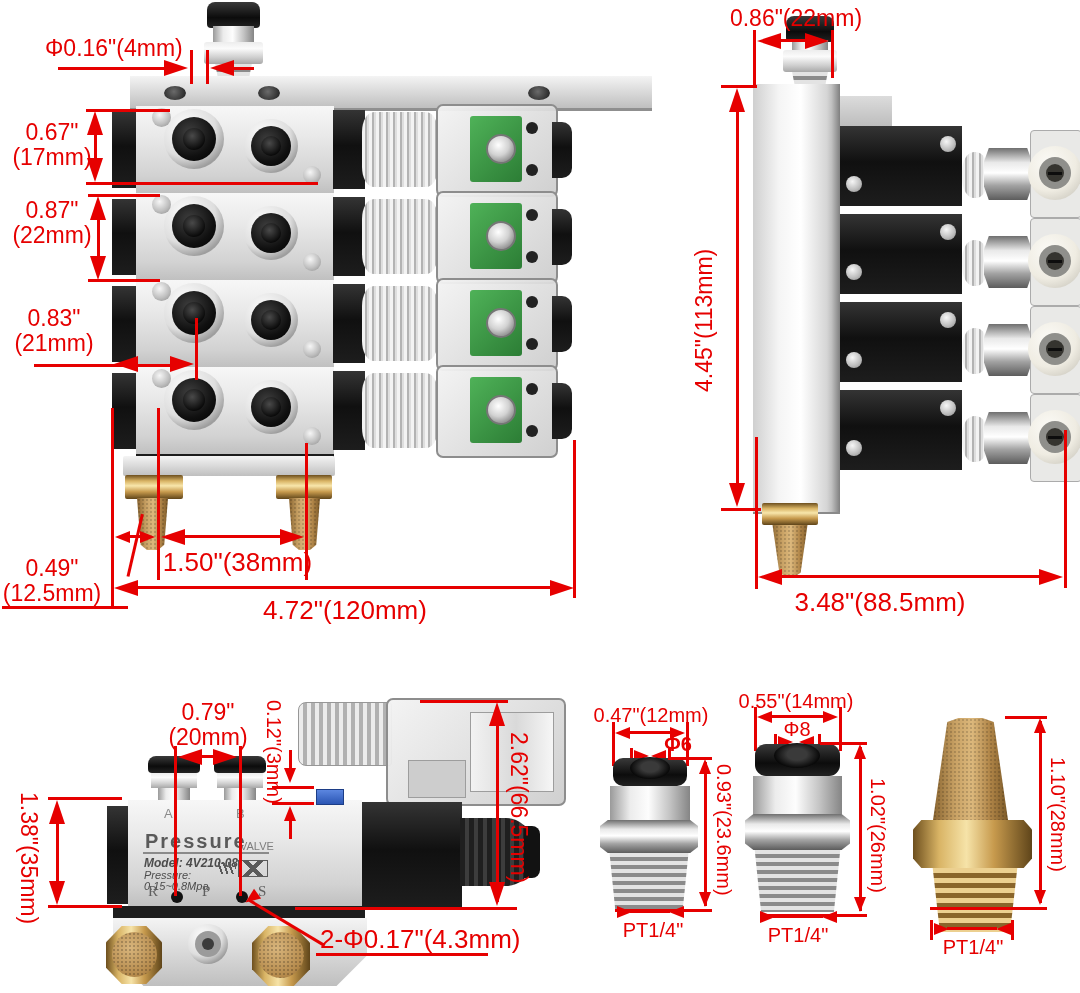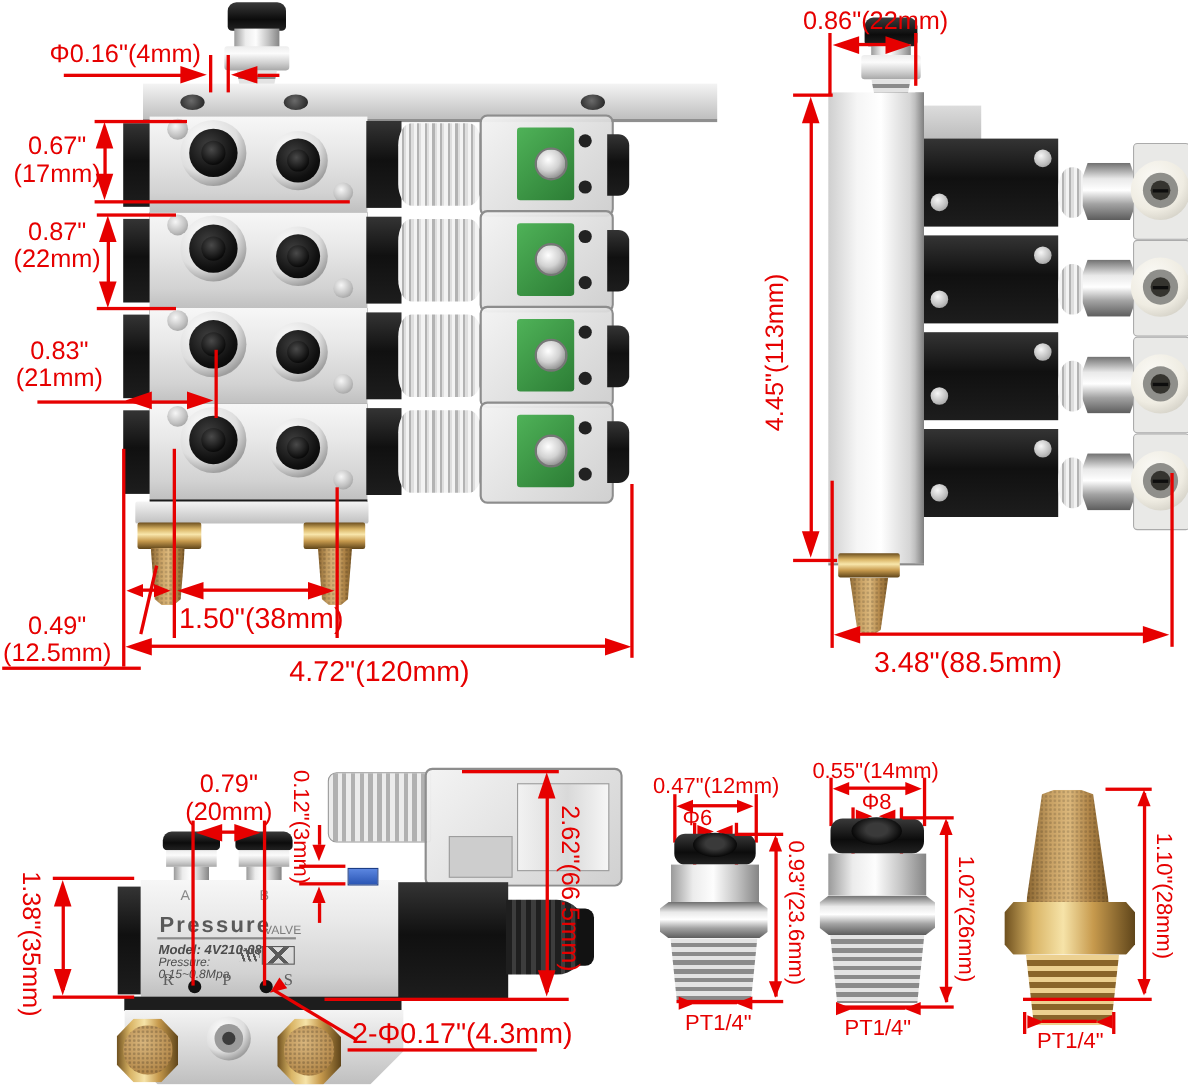--- a/index.html
+++ b/index.html
@@ -422,21 +422,21 @@
     </div>
   </div>
 
   <div>
     <div class="dim f20" style="left:593px;top:705px;width:116px;">0.47"(12mm)</div>
     <div class="vl" style="left:612px;top:722px;height:44px;"></div>
     <div class="vl" style="left:686px;top:722px;height:44px;"></div>
     <div class="ah sm l" style="left:615px;top:727px;"></div>
     <div class="hl" style="left:629px;top:731px;width:42px;"></div>
     <div class="ah sm r" style="left:670px;top:727px;"></div>
-    <div class="dim f20" style="left:612px;top:734px;width:44px;">Φ6</div>
+    <div class="dim f20" style="left:656px;top:734px;width:44px;font-weight:bold;">Φ6</div>
     <div class="vl" style="left:630px;top:748px;height:48px;"></div>
     <div class="vl" style="left:668px;top:748px;height:48px;"></div>
     <div class="ah sm r" style="left:634px;top:750px;"></div>
     <div class="ah sm l" style="left:651px;top:750px;"></div>
 
     <div class="abs capblack" style="left:613px;top:758px;width:74px;height:28px;border-radius:10px;"></div>
     <div class="abs" style="left:630px;top:757px;width:40px;height:22px;background:radial-gradient(ellipse at 50% 45%,#3a3a3a 30%,#090909 70%);border-radius:50%;"></div>
     <div class="abs metal-v" style="left:610px;top:786px;width:80px;height:34px;"></div>
     <div class="abs hexmetal" style="left:600px;top:820px;width:98px;height:33px;clip-path:polygon(0 18%,8% 0,92% 0,100% 18%,100% 82%,92% 100%,8% 100%,0 82%);"></div>
     <div class="abs threads" style="left:607px;top:853px;width:84px;height:58px;"></div>

